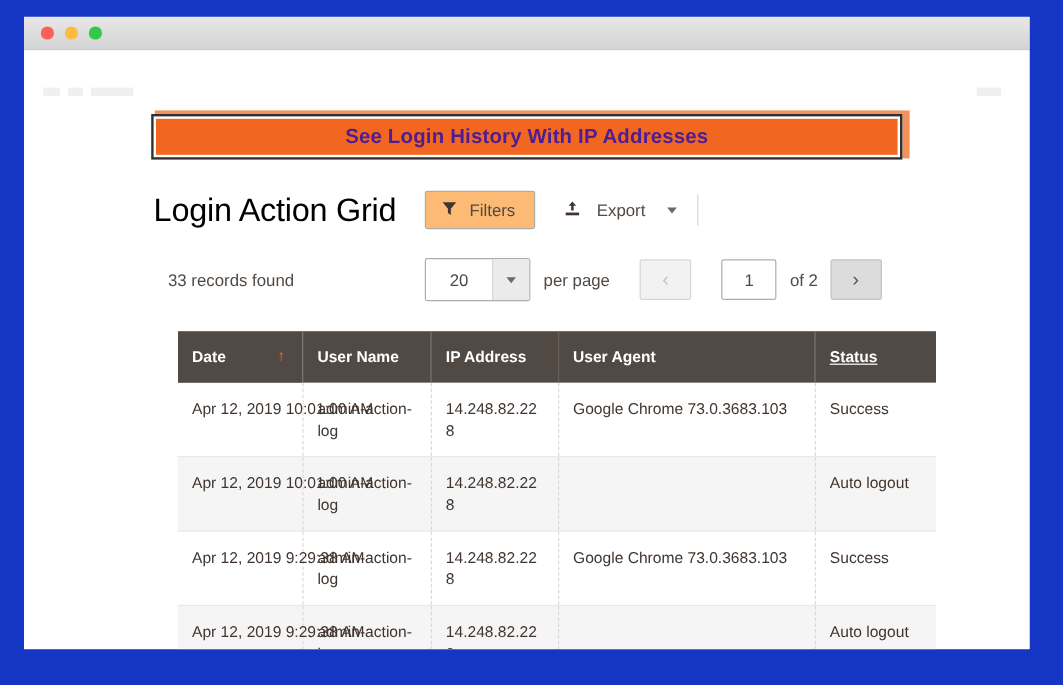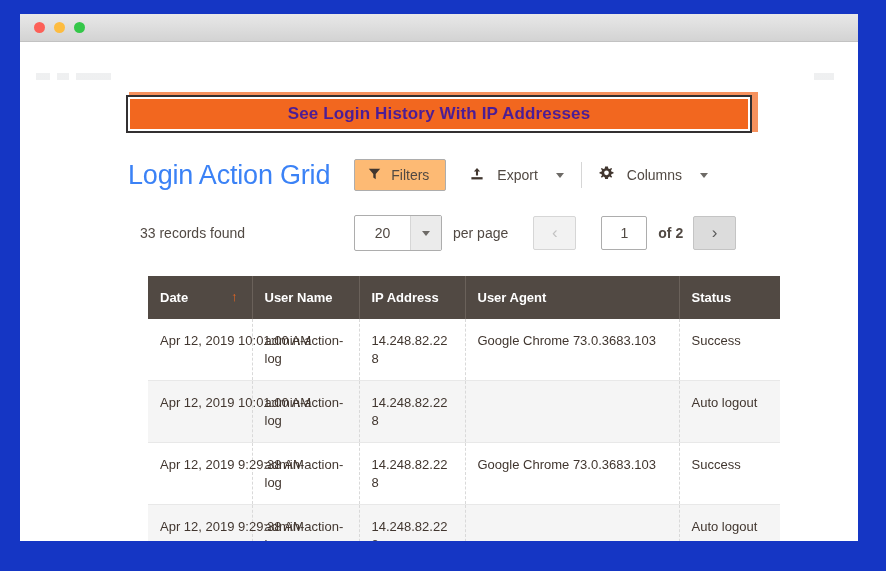--- a/index.html
+++ b/index.html
@@ -115,21 +115,21 @@
     position: absolute;
     left: 108px;
     top: 110px;
     width: 640px;
     height: 46px;
     display: flex;
     align-items: center;
   }
   .page-title {
     font-size: 27px;
-    color: #3b82f6;
+    color: #000000;
     font-weight: normal;
     letter-spacing: -0.2px;
     white-space: nowrap;
     margin-right: 24px;
   }
   .btn-filters {
     display: flex;
     align-items: center;
     gap: 10px;
     background: #fdba74;
@@ -231,21 +231,21 @@
     background: #fff;
     display: flex;
     align-items: center;
     justify-content: center;
     margin-left: 25px;
     font-size: 14px;
     color: #514943;
     box-sizing: border-box;
     cursor: text;
   }
-  .pg-of { margin-left: 11px; white-space: nowrap; font-weight: bold; }
+  .pg-of { margin-left: 11px; white-space: nowrap; }
 
   
   .grid {
     position: absolute;
     left: 128px;
     top: 234px;
     width: 632px;
     border-collapse: collapse;
     table-layout: fixed;
     font-size: 13px;
@@ -254,21 +254,21 @@
     background: #514943;
     color: #ffffff;
     font-size: 13px;
     font-weight: bold;
     text-align: left;
     padding: 14px 11px 14px 12px;
     border-right: 1px solid #6a615a;
     white-space: nowrap;
     vertical-align: middle;
   }
-  .grid th:last-child { border-right: none; }
+  .grid th:last-child { border-right: none; text-decoration: underline; }
   .th-date { position: relative; }
   .sort-arrow {
     color: #f2671f;
     font-size: 13px;
     position: absolute;
     right: 14px;
     top: 13px;
     font-weight: bold;
   }
   .grid td {
@@ -333,30 +333,20 @@
             <path d="M8 1 L11.6 5.2 L9.2 5.2 L9.2 9.6 L6.8 9.6 L6.8 5.2 L4.4 5.2 Z" fill="#41362f"></path>
             <rect x="1.6" y="11.6" width="12.8" height="2.6" fill="#41362f"></rect>
           </svg>
         </span>
         <span>Export</span>
         <span class="caret"></span>
       </div>
 
       <div class="tool-sep"></div>
 
-      <div class="tool-link">
-        <span>
-          <svg width="15" height="15" viewBox="0 0 16 16" aria-hidden="true">
-            <path d="M8 0.6 L9.5 0.6 L9.9 2.6 L11.4 3.2 L13 2 L14 3 L12.8 4.6 L13.4 6.1 L15.4 6.5 L15.4 8 L13.4 8.4 L12.8 9.9 L14 11.5 L13 12.5 L11.4 11.3 L9.9 11.9 L9.5 13.9 L8 13.9 L6.5 13.9 L6.1 11.9 L4.6 11.3 L3 12.5 L2 11.5 L3.2 9.9 L2.6 8.4 L0.6 8 L0.6 6.5 L2.6 6.1 L3.2 4.6 L2 3 L3 2 L4.6 3.2 L6.1 2.6 L6.5 0.6 Z" fill="#41362f"></path>
-            <circle cx="8" cy="7.25" r="2.5" fill="#ffffff"></circle>
-          </svg>
-        </span>
-        <span>Columns</span>
-        <span class="caret"></span>
-      </div>
     </div>
 
     <div class="pager">
       <div class="records">33 records found</div>
 
       <div class="select-box">
         <div class="select-value">20</div>
         <div class="select-arrow">
           <span class="caret" style="margin-left:0"></span>
         </div>

